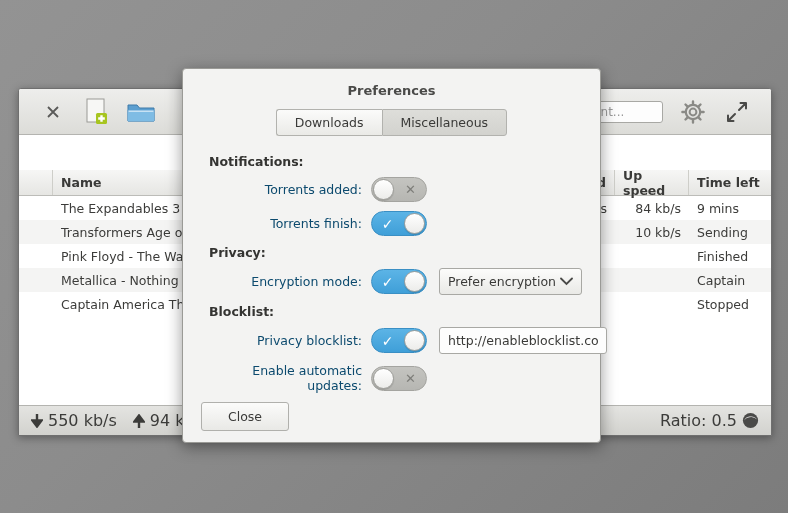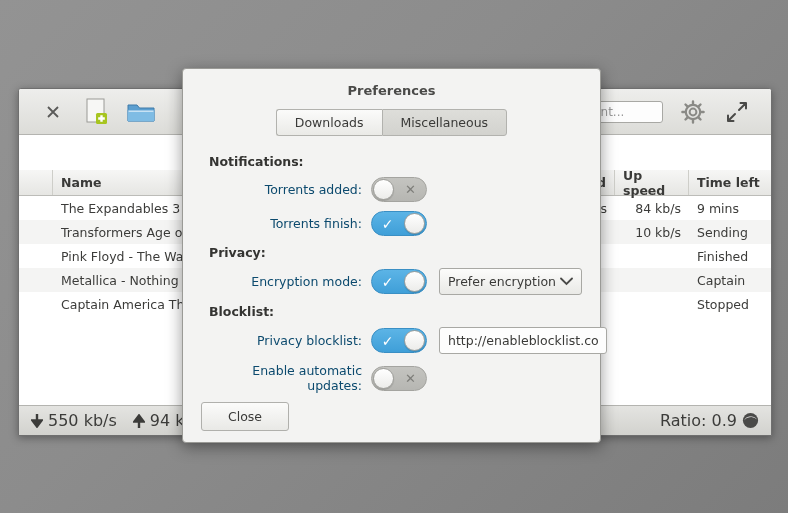--- a/index.html
+++ b/index.html
@@ -304,21 +304,21 @@
       <span>550 kb/s</span>
     </div>
     <div class="sb-item">
       <svg width="12" height="14" viewBox="0 0 12 14">
         <path d="M6 14 v-7 M1.5 7.5 L6 1.5 L10.5 7.5 Z" stroke="#3c3c3a" stroke-width="2.4" fill="#3c3c3a"></path>
       </svg>
       <span>94 kb/s</span>
     </div>
     <div class="sb-spacer"></div>
     <div class="sb-item" style="margin-right:0">
-      <span>Ratio: 0.9</span>
+      <span>Ratio: 0.5</span>
       <svg width="17" height="17" viewBox="0 0 17 17">
         <circle cx="8.5" cy="8.5" r="7.6" fill="#4a4a48"></circle>
         <path d="M2 9.5 a7 5 0 0 1 13 -2 a7 6 0 0 0 -13 2 Z" fill="#ffffff"></path>
       </svg>
     </div>
   </div>
 </div>
 
 <div id="prefs-dialog">
 

